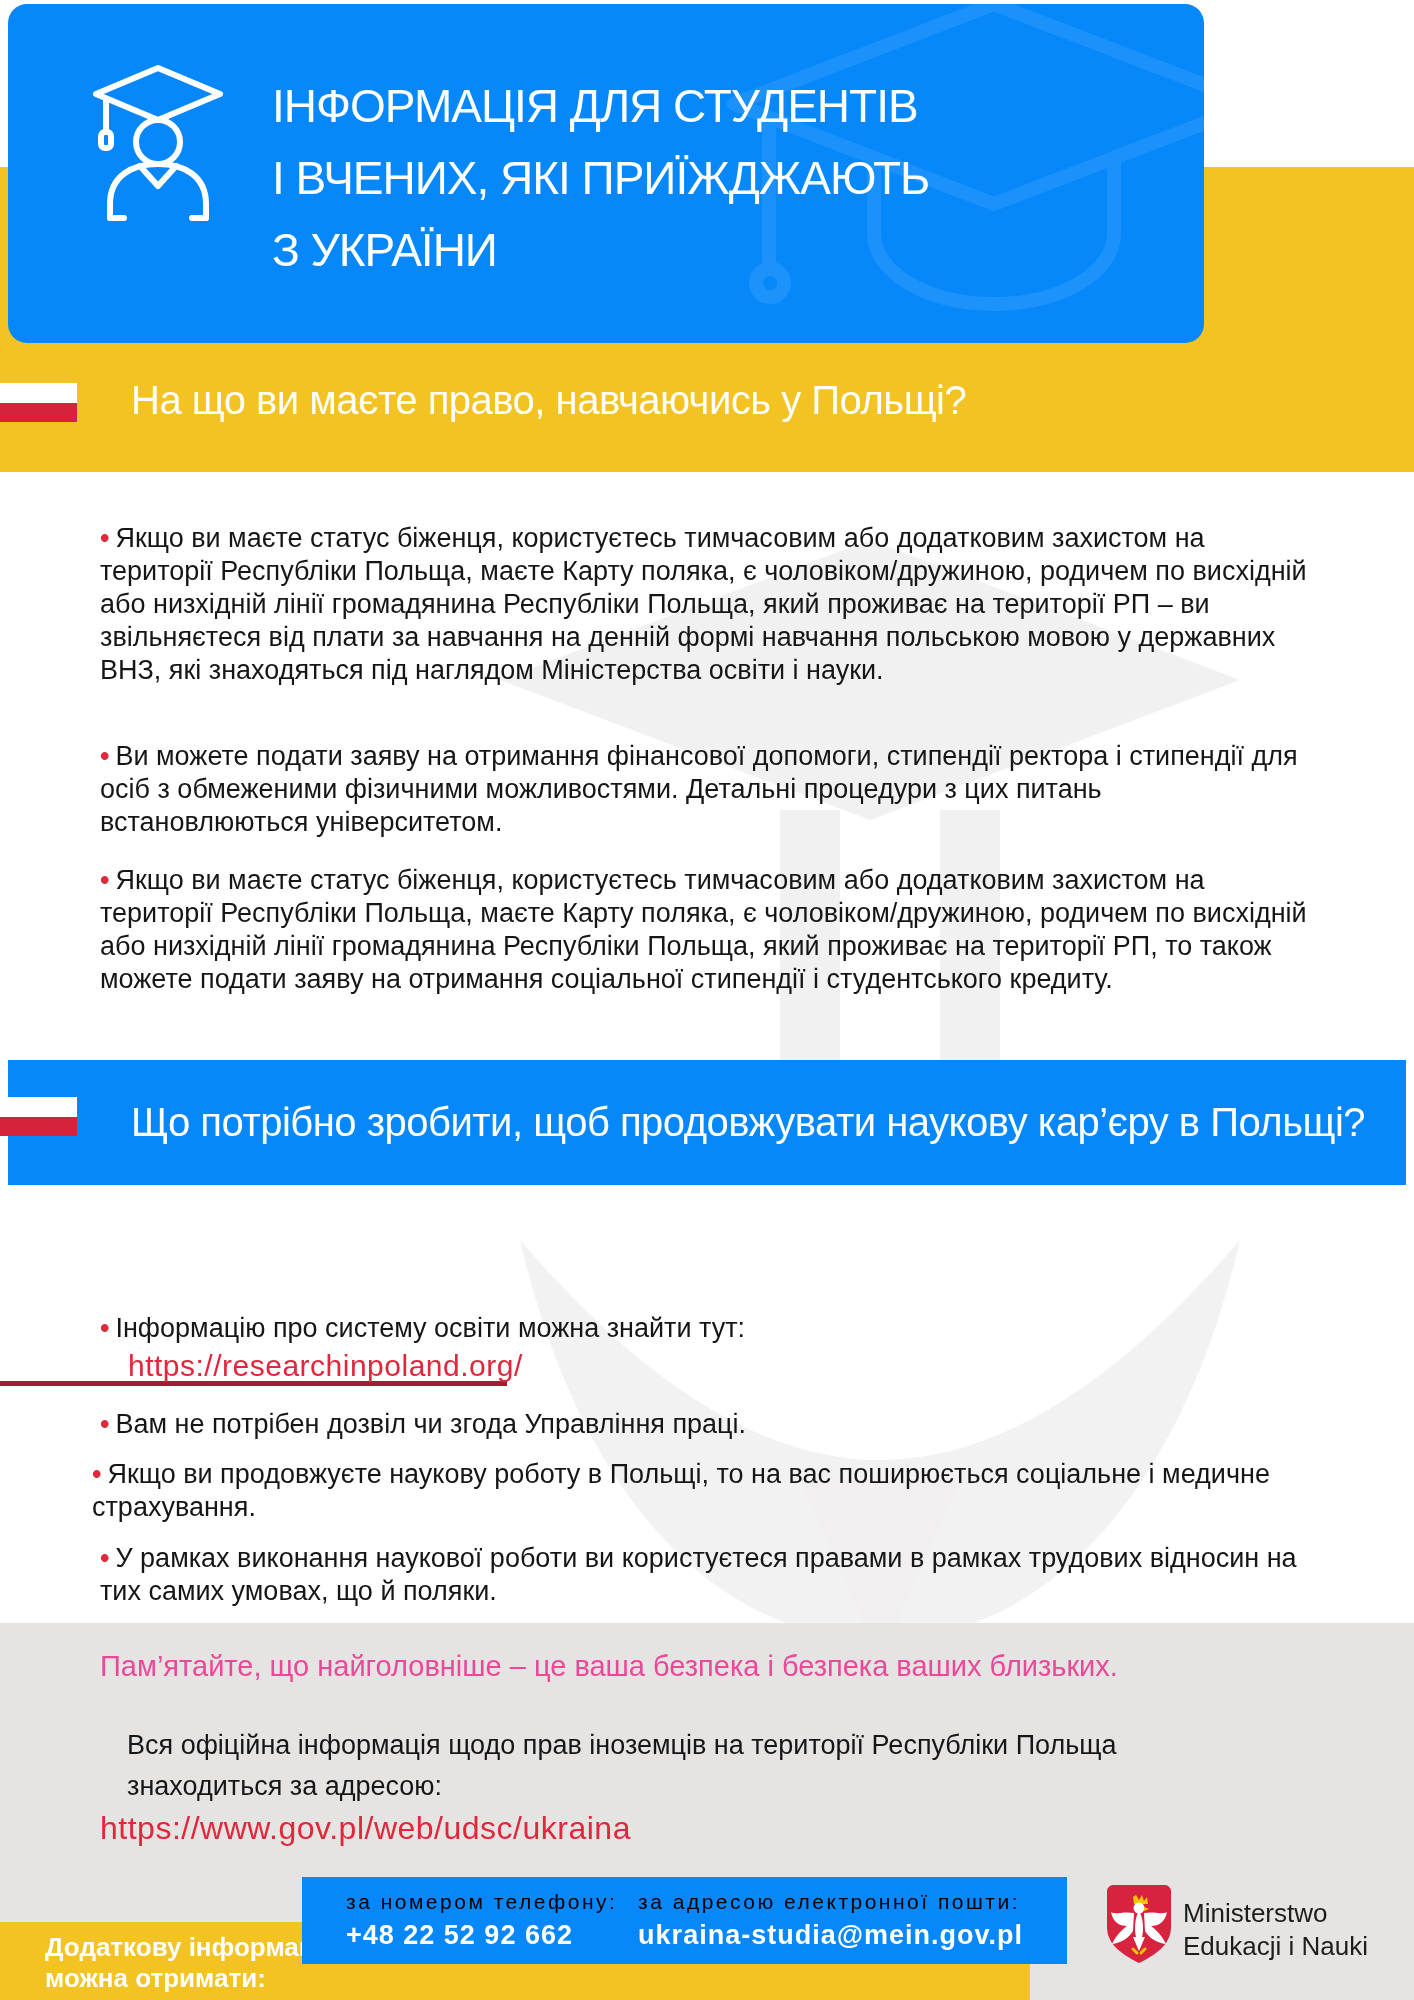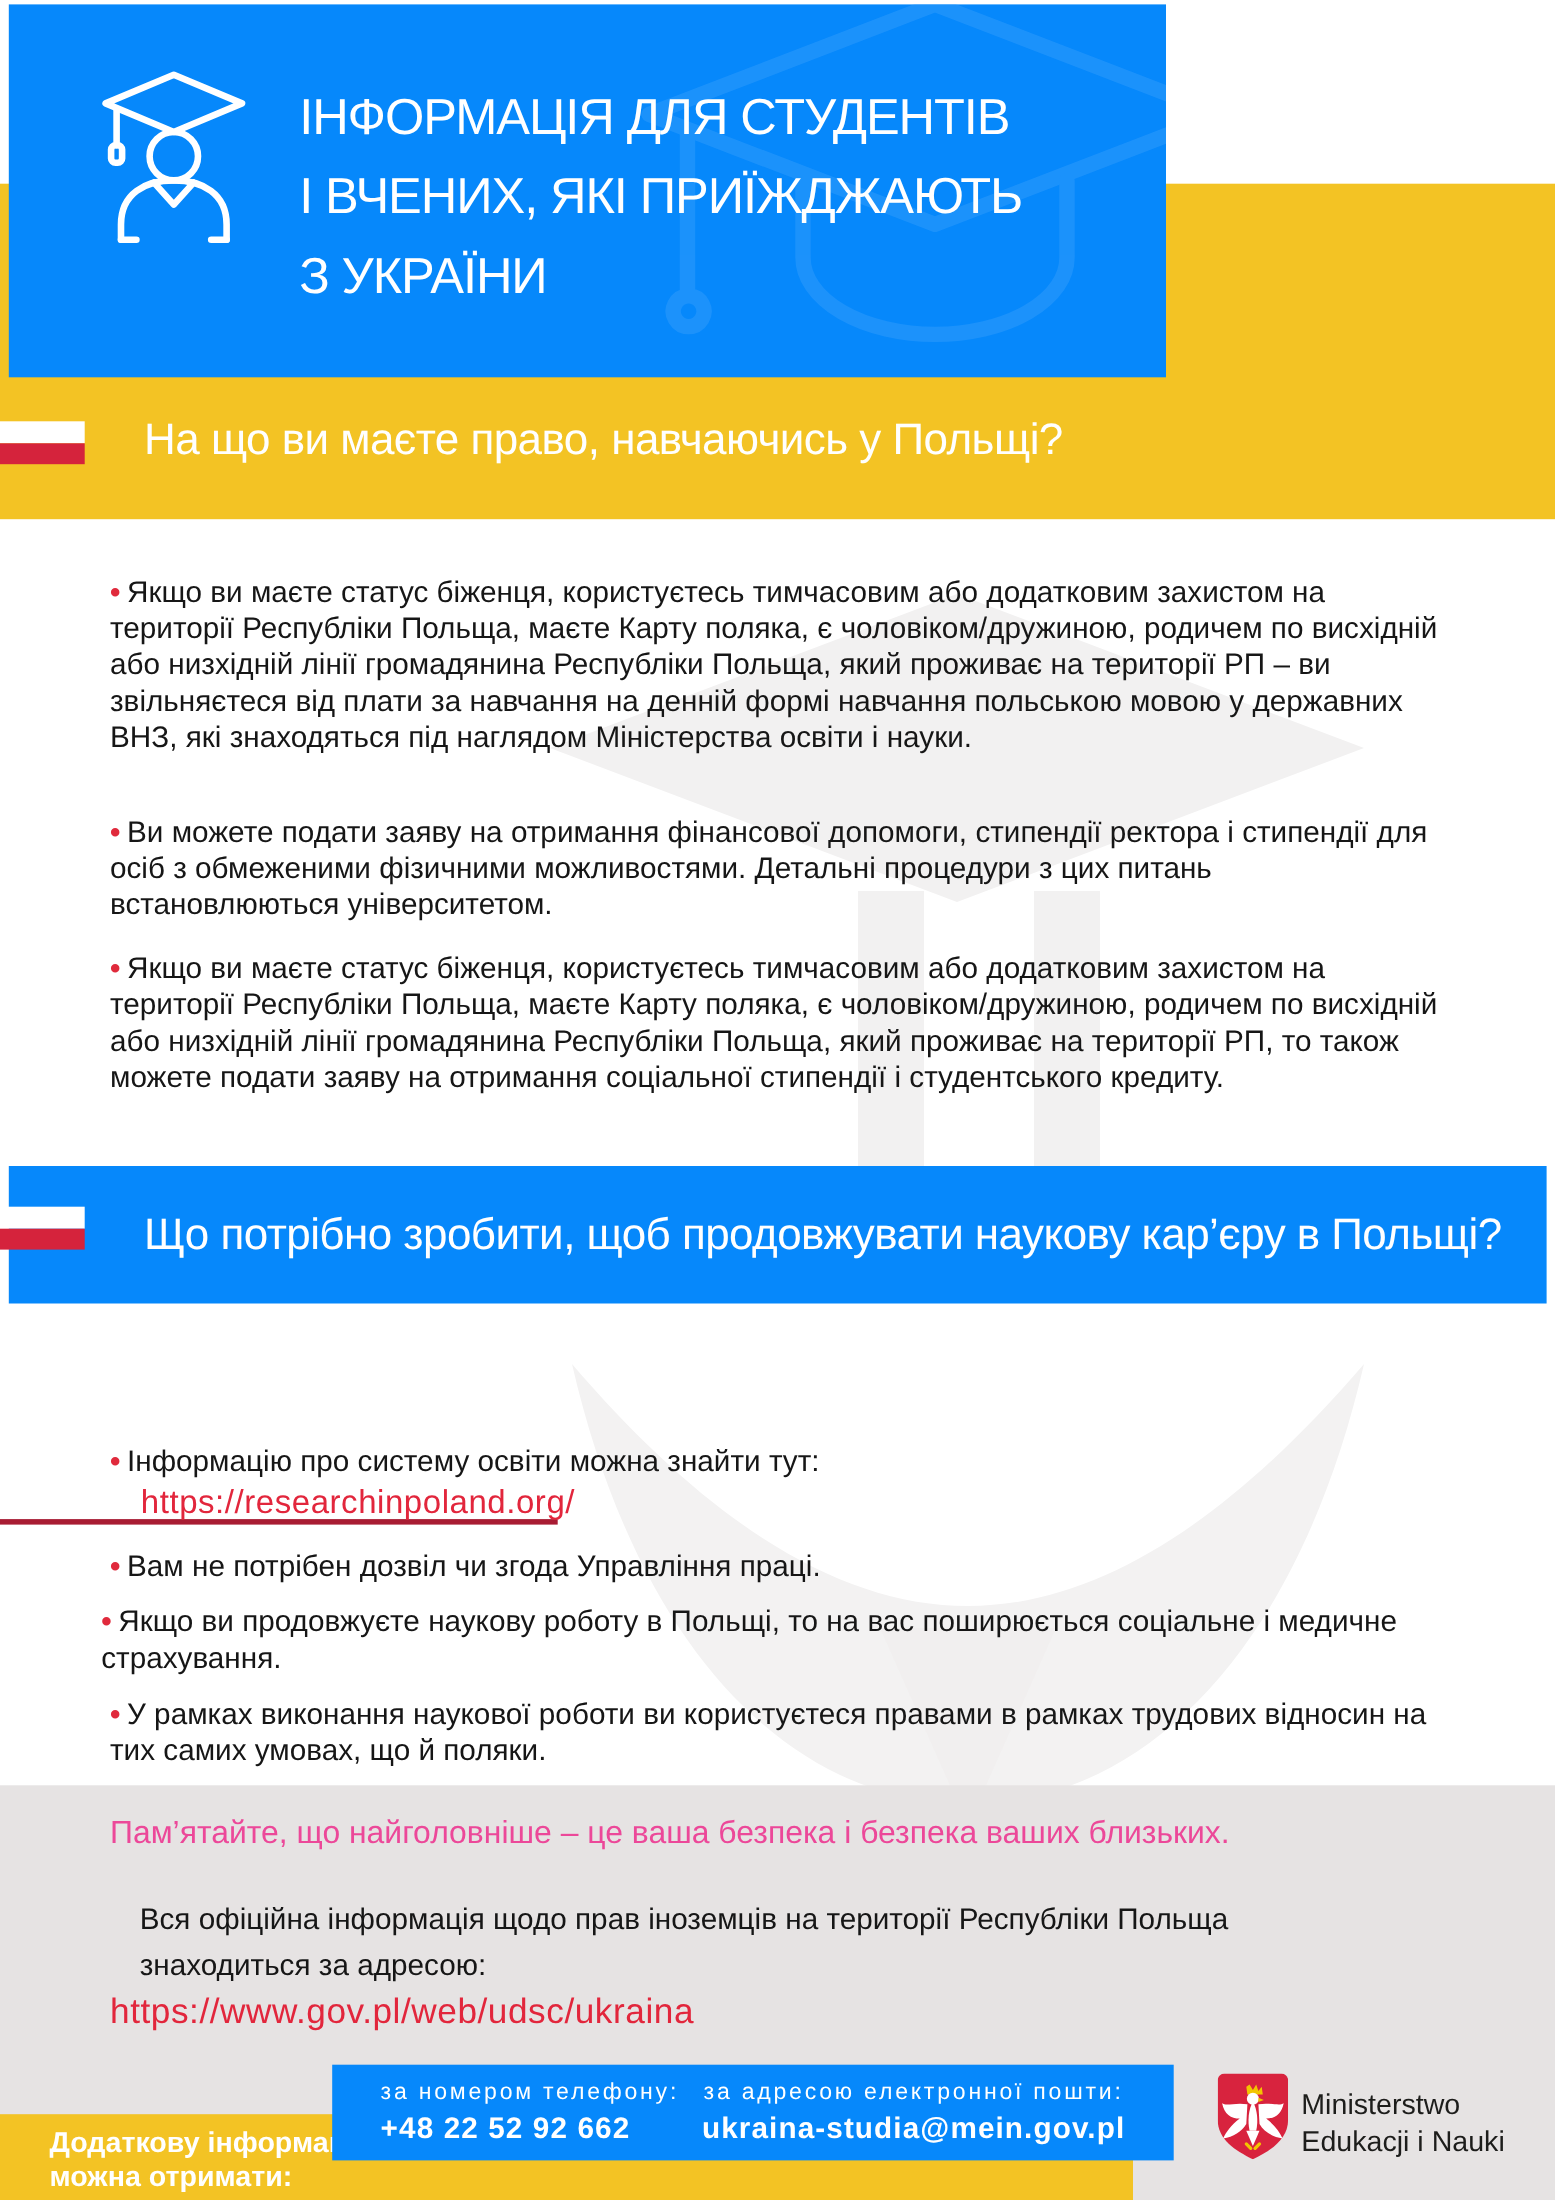--- a/index.html
+++ b/index.html
@@ -6,21 +6,21 @@
   .page {
     position:relative; width:1414px; height:2000px; overflow:hidden;
     background:#ffffff;
     font-family:"Liberation Sans", sans-serif;
     color:#161616;
   }
   .abs { position:absolute; }
 
   
   .yellow-band-top { left:0; top:167px; width:1414px; height:305px; background:#f3c324; }
-  .header-box { left:8px; top:4px; width:1052px; height:339px; background:#0688fb; overflow:hidden; }
+  .header-box { left:8px; top:4px; width:1196px; height:339px; background:#0688fb; overflow:hidden;border-radius:19px; }
   .header-watermark { position:absolute; right:-70px; top:-30px; opacity:0.55; }
   .student-icon { position:absolute; left:80px; top:56px; }
   .header-title { position:absolute; left:264px; top:66px; }
   .header-title .line {
     color:#ffffff; font-size:46px; line-height:72px; font-weight:400;
     letter-spacing:-1px; white-space:nowrap;
   }
 
   
   .flag { width:77px; height:39px; z-index:5; }
@@ -49,21 +49,21 @@
   .notice-link { left:100px; top:1810px; font-size:32px; letter-spacing:0.5px; }
 
   
   .footer-yellow { left:0; top:1922px; width:1030px; height:78px; background:#f3c324; }
   .footer-label { left:45px; top:1932px; width:340px; font-size:26px; line-height:31px; font-weight:700; color:#ffffff; }
   .contact-box {
     left:302px; top:1877px; width:765px; height:87px; background:#0688fb;
     display:flex; align-items:center; justify-content:space-between; padding:0 44px; box-sizing:border-box;
   }
   .contact-col { display:flex; flex-direction:column; }
-  .contact-label { color:#ffffff; font-size:21px; letter-spacing:2.5px; font-weight:400; white-space:nowrap;text-align:center; }
+  .contact-label { color:#000000; font-size:21px; letter-spacing:2.5px; font-weight:400; white-space:nowrap; }
   .contact-value { color:#ffffff; font-size:27px; font-weight:700; letter-spacing:1px; margin-top:6px; white-space:nowrap; }
 
   .ministry-shield { left:1107px; top:1885px; }
   .ministry-text { left:1183px; top:1897px; font-size:26px; line-height:33px; color:#1d1d1b; }
 </style>
 </head>
 <body>
 
 <div class="page">
 

